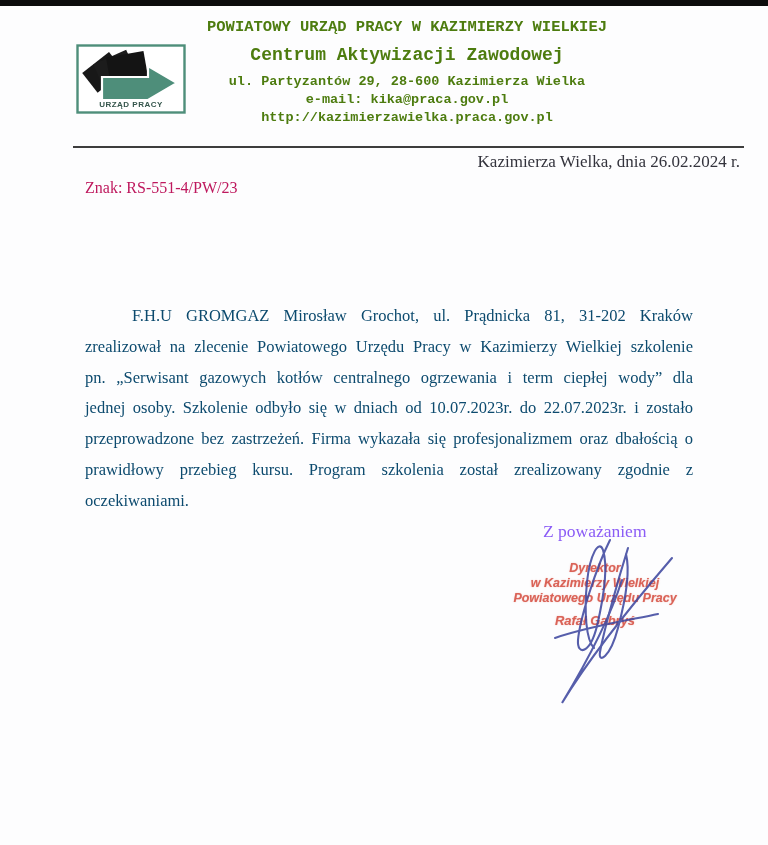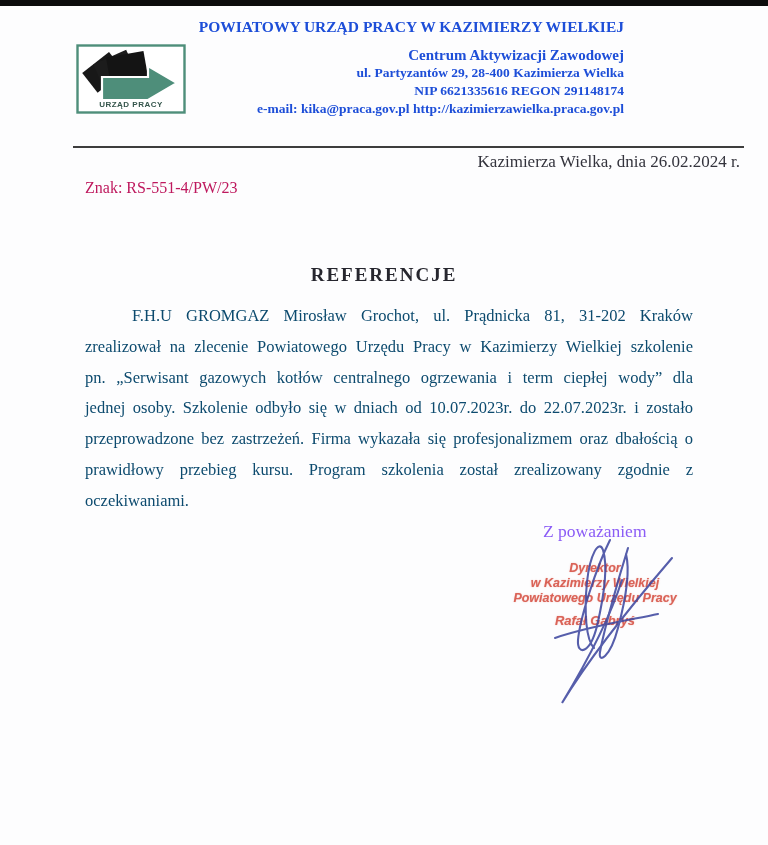--- a/index.html
+++ b/index.html
@@ -35,27 +35,27 @@
     font-weight: bold;
     font-size: 8px;
     letter-spacing: 0.5px;
     color: #35564c;
     margin-top: 20px;
   }
   .header-text {
     position: absolute;
     left: 190px; top: 17px;
     width: 434px;
-    text-align: right;
-    font-family: Liberation Serif, serif;
+    text-align: center;
+    font-family: Liberation Mono, monospace;
     font-weight: bold;
-    color: #1d4ed8;
+    color: #4d7c0f;
   }
   .hl1 { font-size: 15.5px; line-height: 20px; margin-bottom: 9px; }
-  .hl2 { font-size: 15px;   line-height: 18px; }
+  .hl2 { font-size: 18px;   line-height: 18px; margin-bottom: 9px; }
   .hl-small { font-size: 13.5px; line-height: 18px; }
   .head-rule {
     position: absolute;
     left: 73px; top: 146px;
     width: 671px; height: 2px;
     background: #3d3d3d;
   }
   .date-line {
     position: absolute;
     right: 28px; top: 152px;
@@ -133,32 +133,30 @@
         <rect x="32" y="10" width="38" height="26" fill="#141414" transform="rotate(-10 51 23)"></rect>
       </g>
       <polygon points="26,33 72,33 72,22 101,39 72,56 26,56" fill="#4e8e7a" stroke="#ffffff" stroke-width="2.2"></polygon>
     </svg>
     <div class="logo-caption">URZĄD PRACY</div>
   </div>
 
   <div class="header-text">
     <div class="hl1">POWIATOWY URZĄD PRACY W KAZIMIERZY WIELKIEJ</div>
     <div class="hl2">Centrum Aktywizacji Zawodowej</div>
-    <div class="hl-small">ul. Partyzantów 29, 28-400 Kazimierza Wielka</div>
-    <div class="hl-small">NIP 6621335616  REGON 291148174</div>
+    <div class="hl-small">ul. Partyzantów 29, 28-600 Kazimierza Wielka</div>
     <div class="hl-small">e-mail: kika@praca.gov.pl  http://kazimierzawielka.praca.gov.pl</div>
   </div>
 
   <div class="head-rule"></div>
 
   <div class="date-line">Kazimierza Wielka, dnia 26.02.2024 r.</div>
 
   <div class="ref-number">Znak: RS-551-4/PW/23</div>
 
-  <div class="doc-title">REFERENCJE</div>
 
   <div class="body-paragraph">F.H.U GROMGAZ Mirosław Grochot, ul. Prądnicka 81, 31-202 Kraków zrealizował na zlecenie Powiatowego Urzędu Pracy w Kazimierzy Wielkiej szkolenie pn. „Serwisant gazowych kotłów centralnego ogrzewania i term ciepłej wody” dla jednej osoby. Szkolenie odbyło się w dniach od 10.07.2023r. do 22.07.2023r.  i zostało przeprowadzone bez zastrzeżeń. Firma wykazała się profesjonalizmem oraz dbałością o prawidłowy przebieg kursu. Program szkolenia został zrealizowany zgodnie z oczekiwaniami.</div>
 
   <div class="closing">Z poważaniem</div>
 
   <div class="stamp">
     <div>Dyrektor</div>
     <div>w Kazimierzy Wielkiej</div>
     <div>Powiatowego Urzędu Pracy</div>
     <div class="stamp-name">Rafał Gabryś</div>

